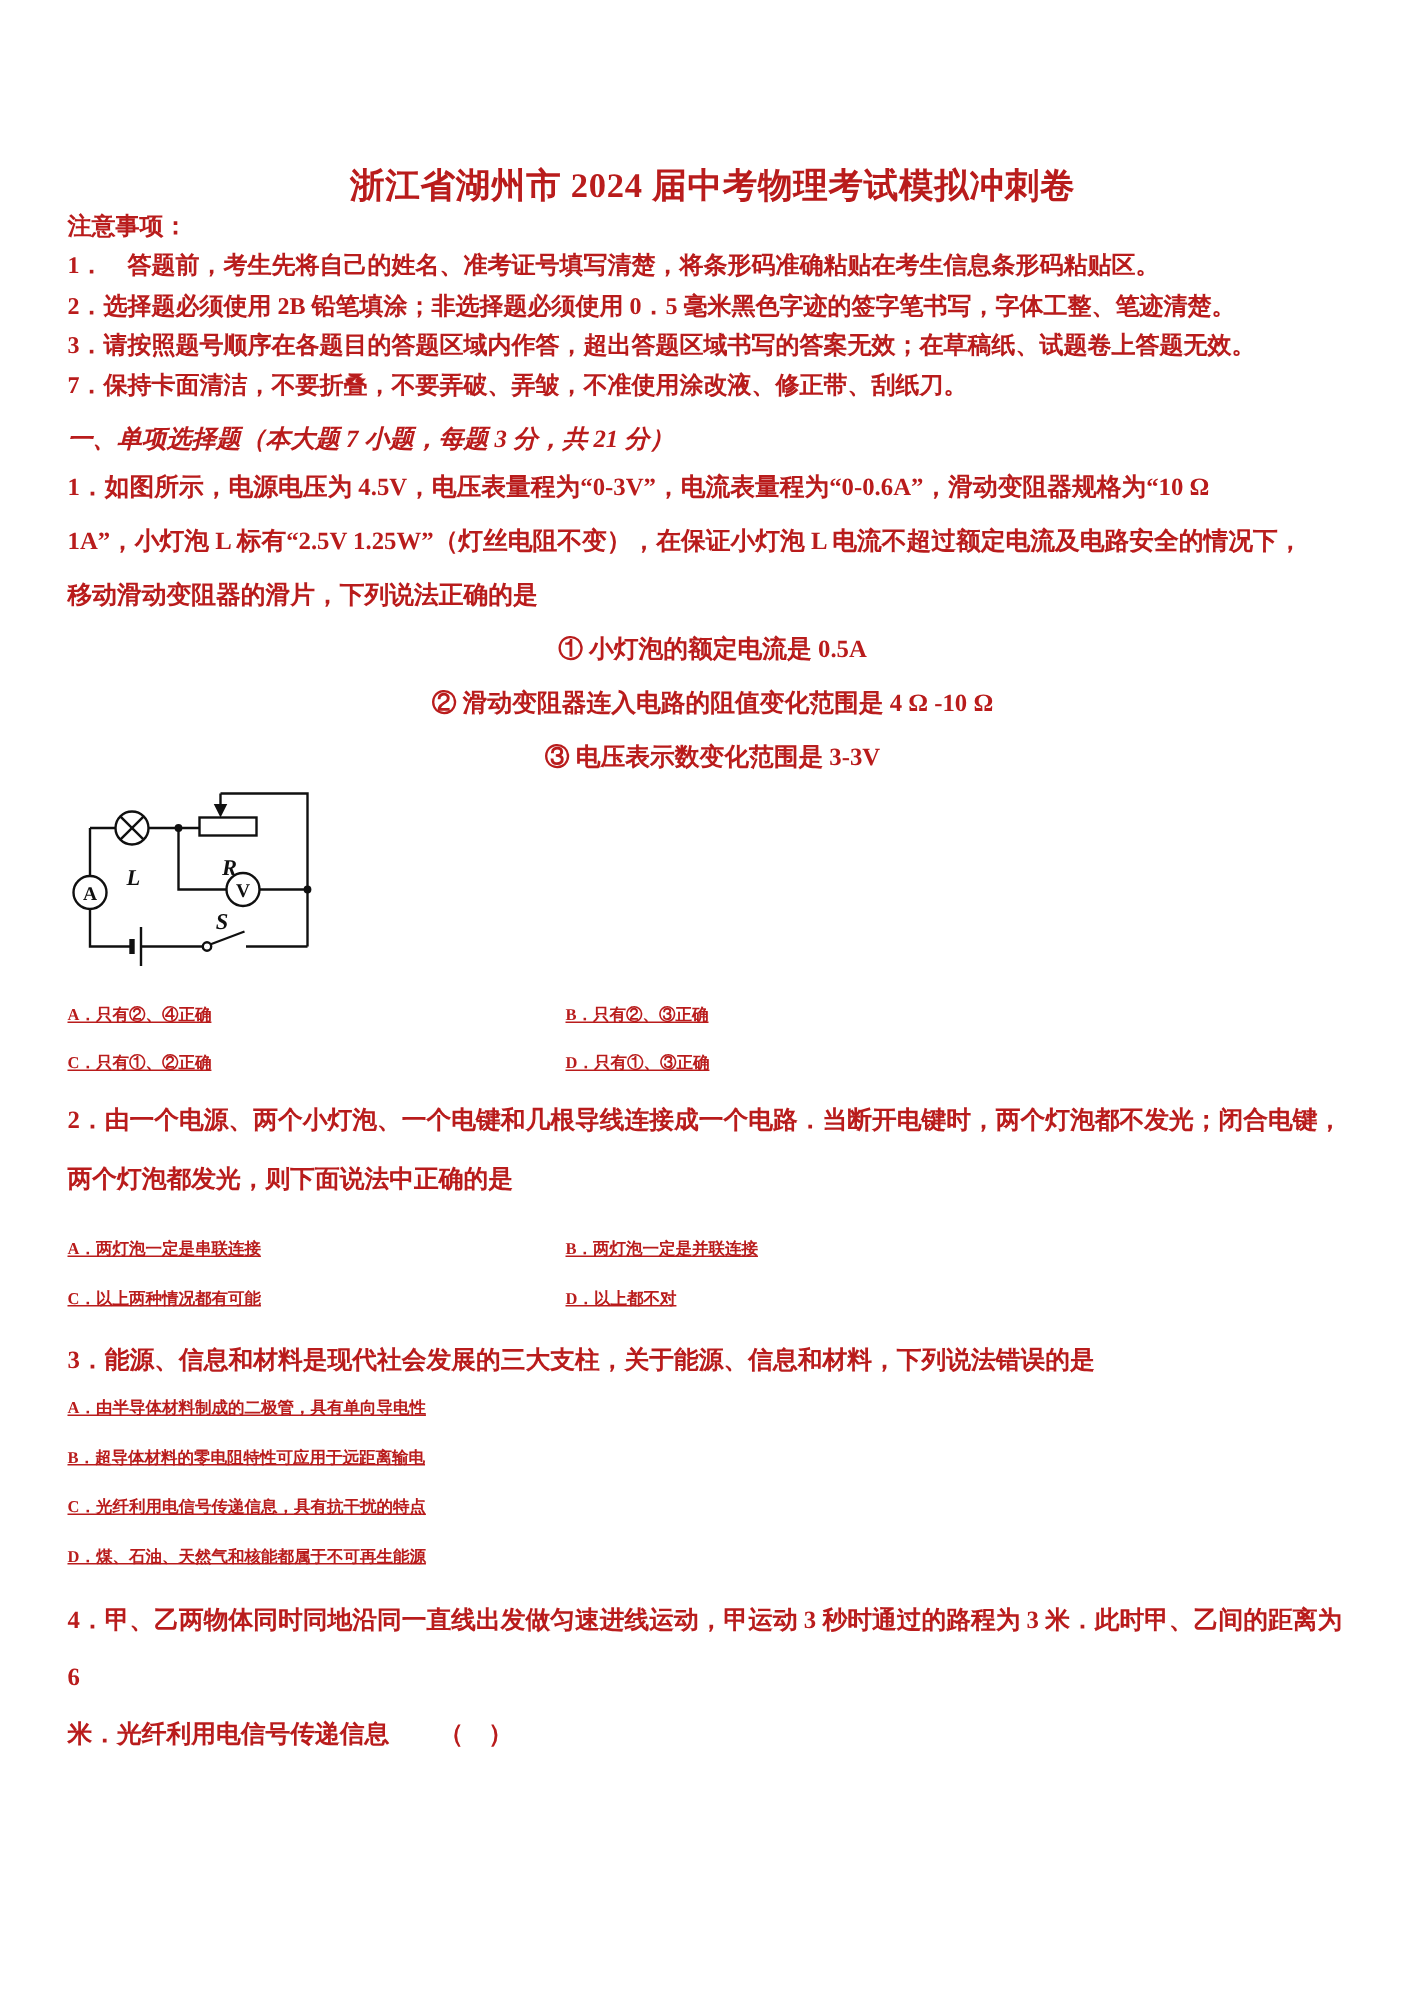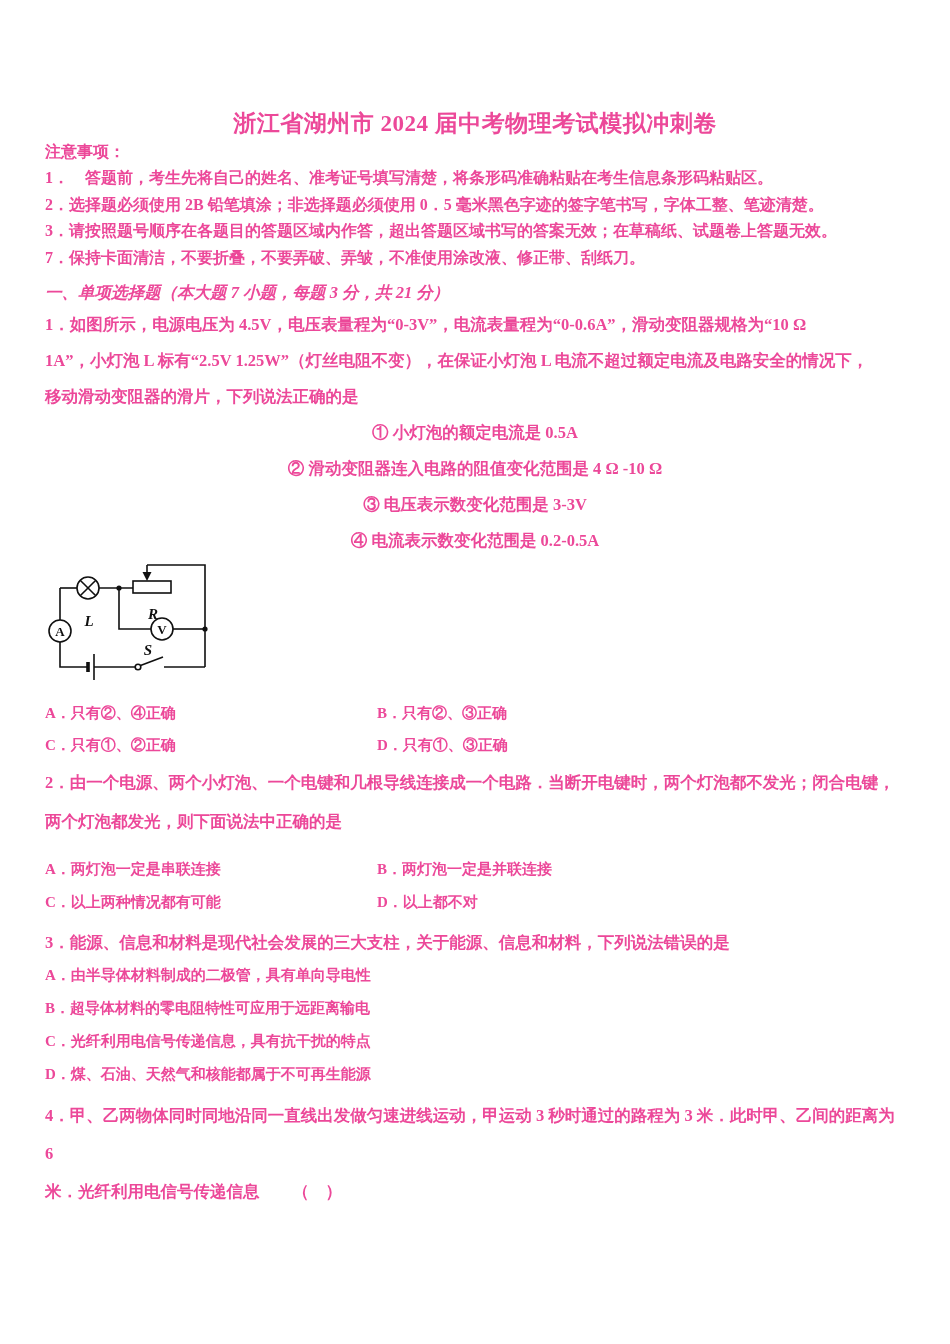--- a/index.html
+++ b/index.html
@@ -1,30 +1,30 @@
 <!DOCTYPE html>
 <html><head>
 <meta charset="utf-8">
 <style>
   html,body{margin:0;padding:0;background:#e8e8e8;}
   .page{
     position:relative;width:950px;height:1344px;margin:0 auto;background:#ffffff;
-    color:#ec4899;font-family:"Liberation Serif","DejaVu Serif",serif;font-weight:700;
+    color:#b91c1c;font-family:"Liberation Serif","DejaVu Serif",serif;font-weight:700;
     overflow:hidden;
   }
   .inner{padding:0 45px;}
   .title{padding-top:108px;text-align:center;font-size:23px;letter-spacing:0.5px;}
   .notice-head{font-size:16px;line-height:26px;}
   .notice-item{font-size:16px;line-height:26.5px;}
   .section-head{margin-top:8px;font-size:16.5px;line-height:28px;font-style:italic;}
   .qline{font-size:16.5px;line-height:36px;}
   .stmt{font-size:16.5px;line-height:36px;text-align:center;}
   .figure-wrap{margin-top:4px;height:122px;}
   .opt-grid{display:grid;grid-template-columns:332px 1fr;margin-top:12px;}
-  .opt{font-size:15px;line-height:32px;}
+  .opt{font-size:11px;line-height:32px;text-decoration:underline;}
   .opt-grid.tall .opt{line-height:33px;}
   .q3-opts .opt{line-height:33px;}
   .q2-block{margin-top:2px;}
   .q2-block .qline{line-height:39px;}
   .q3-block{margin-top:8px;}
   .q3-block .qline{line-height:32px;}
   .q4-block{margin-top:6px;}
   .q4-block .qline{line-height:38px;}
   svg .wire{stroke:#101010;stroke-width:1.6;fill:none;}
   svg .sym{stroke:#101010;stroke-width:1.6;fill:#ffffff;}
@@ -51,21 +51,20 @@
     <div class="section-head">一、单项选择题（本大题 7 小题，每题 3 分，共 21 分）</div>
 
     <div>
       <div class="qline">1．如图所示，电源电压为 4.5V，电压表量程为“0-3V”，电流表量程为“0-0.6A”，滑动变阻器规格为“10 Ω</div>
       <div class="qline">1A”，小灯泡 L 标有“2.5V  1.25W”（灯丝电阻不变），在保证小灯泡 L 电流不超过额定电流及电路安全的情况下，</div>
       <div class="qline">移动滑动变阻器的滑片，下列说法正确的是</div>
 
       <div class="stmt">① 小灯泡的额定电流是 0.5A</div>
       <div class="stmt">② 滑动变阻器连入电路的阻值变化范围是 4 Ω -10 Ω</div>
       <div class="stmt">③ 电压表示数变化范围是 3-3V</div>
-      <div class="stmt">④ 电流表示数变化范围是 0.2-0.5A</div>
 
       <div class="figure-wrap">
         <svg width="215" height="122" viewBox="0 0 215 122">
 
           <polyline class="wire" points="15,25 32,25"></polyline>
 
           <g>
             <circle class="sym" cx="43" cy="25" r="11"></circle>
             <line class="wire" x1="35.2" y1="17.2" x2="50.8" y2="32.8"></line>
             <line class="wire" x1="50.8" y1="17.2" x2="35.2" y2="32.8"></line>

